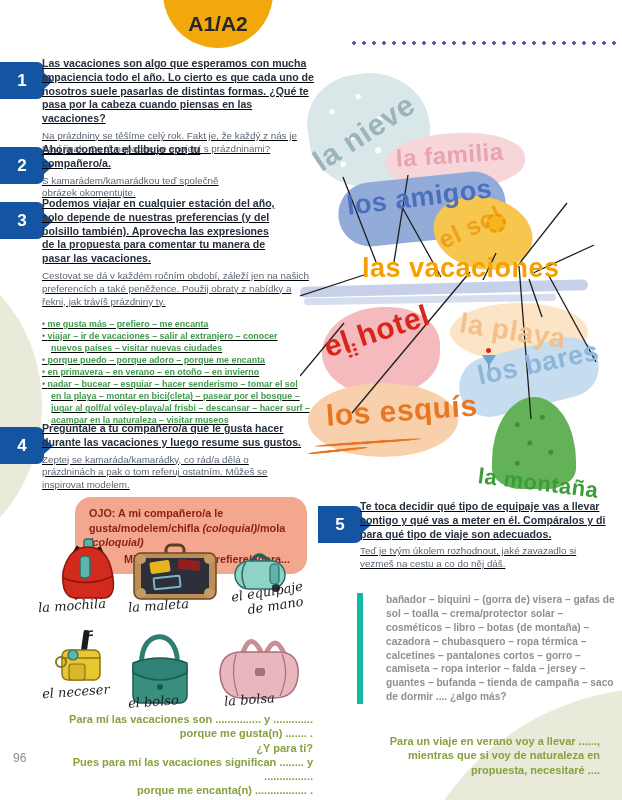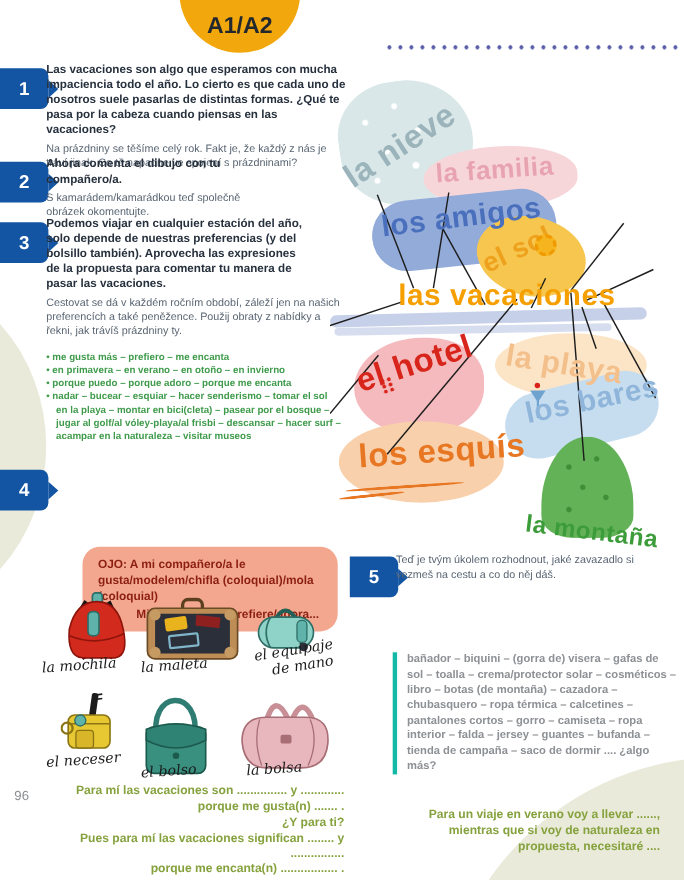--- a/index.html
+++ b/index.html
@@ -22,41 +22,41 @@
     background-size:10px 4px;background-repeat:repeat-x;}
 
   
   .num-badge{position:absolute;left:0;width:44px;height:37px;background:#1355a3;
     border-radius:0 7px 7px 0;color:#fff;font-weight:bold;font-size:17px;
     display:flex;align-items:center;justify-content:center;}
   .num-badge::after{content:"";position:absolute;right:-9px;top:50%;margin-top:-8px;
     border-left:9px solid #1355a3;border-top:8px solid transparent;border-bottom:8px solid transparent;}
 
   
-  .tb{position:absolute;}
+  .tb{position:absolute;text-decoration:underline;}
   .es{color:#27313e;font-weight:bold;font-size:10.6px;line-height:1.3;}
   .cz{color:#5a6673;font-size:9.8px;line-height:1.32;margin-top:4px;}
   .green-list{list-style:none;margin:9px 0 0 0;padding:0;color:#3f9b4b;font-weight:bold;
     font-size:8.9px;line-height:1.36;width:268px;}
   .green-list li{padding-left:9px;text-indent:-9px;}
   .green-list li::before{content:"• ";}
 
   
   .ojo{position:absolute;left:75px;top:497px;width:232px;background:#f2a78e;border-radius:16px;
     padding:9px 12px 8px 14px;color:#8c1f12;font-weight:bold;font-size:10.8px;line-height:1.35;box-sizing:border-box;}
   .ojo .l2{text-align:center;padding-left:30px;margin-top:2px;}
-  .ital{}
-
-  
-  .word-list{position:absolute;left:357px;top:593px;width:258px;border-left:4px solid #14b8a6;
-    padding-left:9px;color:#8d9094;font-weight:bold;font-size:10.2px;line-height:1.36;box-sizing:border-box;}
+  .ital{font-style:italic;}
+
+  
+  .word-list{position:absolute;left:357px;top:593px;width:258px;border-left:6px solid #14b8a6;
+    padding-left:23px;color:#8d9094;font-weight:bold;font-size:10.2px;line-height:1.36;box-sizing:border-box;}
 
   
   .fill{position:absolute;color:#86a23e;font-weight:bold;font-size:11px;line-height:1.3;text-align:right;}
-  .page-num{position:absolute;left:13px;top:716px;color:#8a8d90;font-size:12px;}
+  .page-num{position:absolute;left:13px;top:751px;color:#8a8d90;font-size:12px;}
 
   
   .mindmap{position:absolute;left:300px;top:55px;width:322px;height:445px;}
   .blob{position:absolute;}
   .blob-nieve{left:8px;top:18px;width:122px;height:112px;background:#d9e7e8;
     border-radius:46% 54% 52% 48%;transform:rotate(-8deg);
     background-image:radial-gradient(circle at 22% 30%,#fff 2px,transparent 3.4px),
       radial-gradient(circle at 45% 20%,#fff 2px,transparent 3.4px),
       radial-gradient(circle at 35% 55%,#fff 2.4px,transparent 3.8px),
       radial-gradient(circle at 60% 42%,#fff 2px,transparent 3.4px),
@@ -138,29 +138,34 @@
   </div>
 
   <div class="num-badge" style="top:202px">
       <span>3</span>
     </div>
   <div class="tb" style="left:42px;top:197px;width:272px">
     <div class="es" style="width:240px">Podemos viajar en cualquier estación del año, solo depende de nuestras preferencias (y del bolsillo también). Aprovecha las expresiones de la propuesta para comentar tu manera de pasar las vacaciones.</div>
     <div class="cz">Cestovat se dá v každém ročním období, záleží jen na našich preferencích a také peněžence. Použij obraty z nabídky a řekni, jak trávíš prázdniny ty.</div>
     <ul class="green-list">
       <li>me gusta más – prefiero – me encanta</li>
+      <li>viajar – ir de vacaciones – salir al extranjero – conocer nuevos países – visitar nuevas ciudades</li>
+      <li>porque puedo – porque adoro – porque me encanta</li>
       <li>en primavera – en verano – en otoño – en invierno</li>
-      <li>porque puedo – porque adoro – porque me encanta</li>
       <li>nadar – bucear – esquiar – hacer senderismo – tomar el sol en la playa – montar en bici(cleta) – pasear por el bosque – jugar al golf/al vóley-playa/al frisbi – descansar – hacer surf – acampar en la naturaleza – visitar museos</li>
     </ul>
   </div>
 
   <div class="num-badge" style="top:427px">
       <span>4</span>
     </div>
+  <div class="tb" style="left:42px;top:422px;width:276px">
+    <div class="es">Pregúntale a tu compañero/a qué le gusta hacer durante las vacaciones y luego resume sus gustos.</div>
+    <div class="cz" style="width:250px">Zeptej se kamaráda/kamarádky, co rád/a dělá o prázdninách a pak o tom referuj ostatním. Můžeš se inspirovat modelem.</div>
+  </div>
 
   <div class="ojo">
     <div><span>OJO: A mi compañero/a le gusta/modelem/chifla </span><span class="ital">(coloquial)</span><span>/mola </span><span class="ital">(coloquial)</span></div>
     <div class="l2">Mi compañero/a prefiere/adora...</div>
   </div>
 
   <div class="mindmap">
     <div class="blob blob-nieve"></div>
     <div class="blob blob-familia"></div>
     <div class="blob blob-amigos"></div>
@@ -205,20 +210,21 @@
     <div class="mlabel lbl-esquis">los esquís</div>
     <div class="ski-line ski1"></div>
     <div class="ski-line ski2"></div>
     <div class="mlabel lbl-montana">la montaña</div>
   </div>
 
   <div class="num-badge" style="top:506px;left:318px">
       <span>5</span>
     </div>
   <div class="tb" style="left:360px;top:500px;width:252px">
+    <div class="es">Te toca decidir qué tipo de equipaje vas a llevar contigo y qué vas a meter en él. Compáralos y di para qué tipo de viaje son adecuados.</div>
     <div class="cz">Teď je tvým úkolem rozhodnout, jaké zavazadlo si vezmeš na cestu a co do něj dáš.</div>
   </div>
   <div class="word-list">bañador – biquini – (gorra de) visera – gafas de sol – toalla – crema/protector solar – cosméticos – libro – botas (de montaña) – cazadora – chubasquero – ropa térmica – calcetines – pantalones cortos – gorro – camiseta – ropa interior – falda – jersey – guantes – bufanda – tienda de campaña – saco de dormir .... ¿algo más?</div>
 
   <div class="bag" style="left:50px;top:538px">
     <svg width="76" height="64" viewBox="0 0 76 64">
       <path d="M30,10 C19,24 21,46 29,60" stroke="#141414" stroke-width="8" fill="none"></path>
       <path d="M47,10 C55,24 53,46 48,60" stroke="#141414" stroke-width="8" fill="none"></path>
       <rect x="34" y="1" width="9" height="12" rx="3" fill="#5fb3ab" stroke="#2c6e66" stroke-width="1.5"></rect>
       <path d="M13,34 Q11,59 25,60 L55,60 Q67,58 62,34 Q57,9 38,9 Q19,9 13,34 Z" fill="#d32a1e" stroke="#8e140c" stroke-width="1.5"></path>

